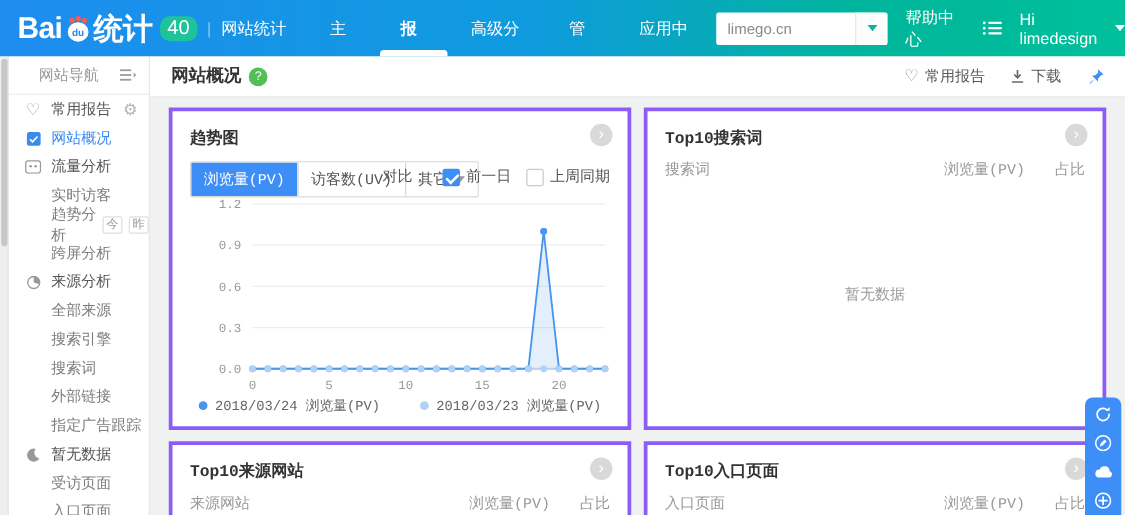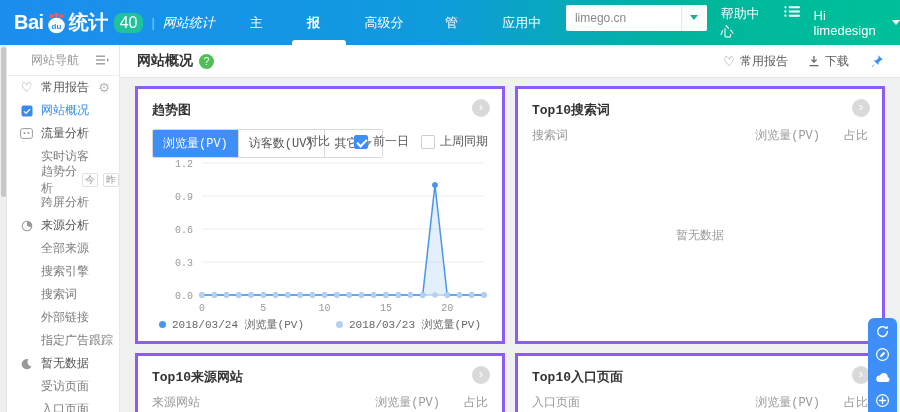--- a/index.html
+++ b/index.html
@@ -9,32 +9,32 @@
     font-family:"Liberation Sans","DejaVu Sans",sans-serif;
     font-size:12px; color:#333; background:#f0f1f1;
   }
   
   .header {
     position:absolute; top:0; left:0; width:900px; height:45px;
     background:linear-gradient(90deg,#1d8df0 0%,#0f9bdd 48%,#00b59c 76%,#00c09a 100%);
     display:flex; align-items:center; color:#fff; z-index:30;
   }
   .logo-wrap { display:flex; align-items:center; padding-left:14px; flex:none; }
-  .logo-text { font-size:20px; font-weight:bold; letter-spacing:-0.5px; }
+  .logo-text { font-size:24px; font-weight:bold; letter-spacing:-0.5px; }
   .logo-paw { margin:0 1px; display:block; }
   .logo-badge { margin-left:6px; background:#1fc39b; color:#fff; font-size:16px;
     padding:1px 6px; border-radius:8px; }
   .logo-divider { margin:0 8px; opacity:.5; font-size:13px; }
-  .logo-product { font-size:13px;font-style:italic; }
+  .logo-product { font-size:13px; }
   .nav { display:flex; height:100%; margin-left:18px; }
   .nav-item { position:relative; padding:0 17px; line-height:45px; font-size:13px; cursor:pointer; }
   .nav-item.active { font-weight:bold; }
   .nav-item.active::after { content:""; position:absolute; left:50%; transform:translateX(-50%);
     bottom:0; width:54px; height:5px; background:#fff; border-radius:3px 3px 0 0; }
-  .header-right { margin-left:auto; display:flex; gap:14px; }
+  .header-right { margin-left:auto; display:flex; align-items:center; gap:14px; }
   .site-select { width:150px; height:26px; background:#fff; border-radius:2px;
     display:flex; align-items:stretch; overflow:hidden; cursor:pointer; }
   .site-select-value { flex:1; display:flex; align-items:center; padding-left:9px;
     color:#8a8a8a; font-size:12px; }
   .site-select-btn { width:26px; border-left:1px solid #e2e9e7; background:#fafdfc;
     display:flex; align-items:center; justify-content:center; }
   .chev { width:0; height:0; border-left:4px solid transparent; border-right:4px solid transparent;
     border-top:5px solid currentColor; display:inline-block; }
   .help-link { font-size:13px; cursor:pointer; }
   .menu-icon { display:block; cursor:pointer; }

